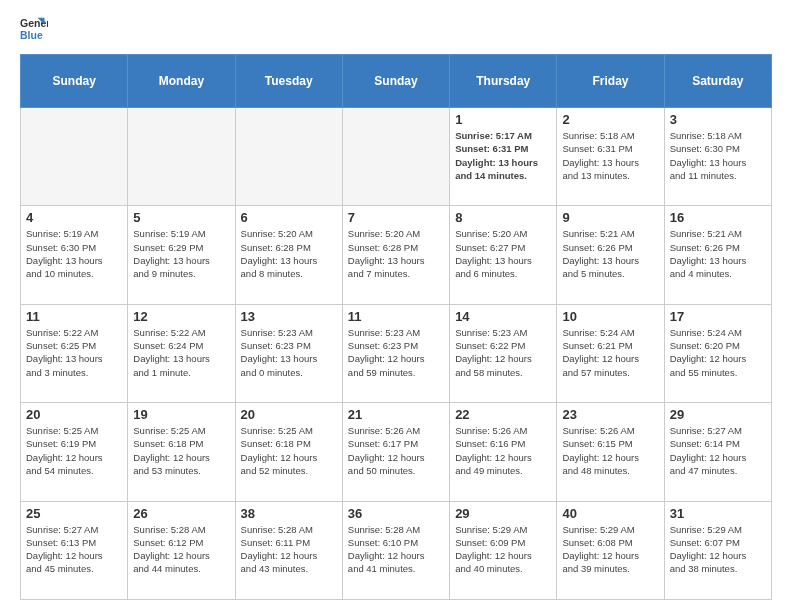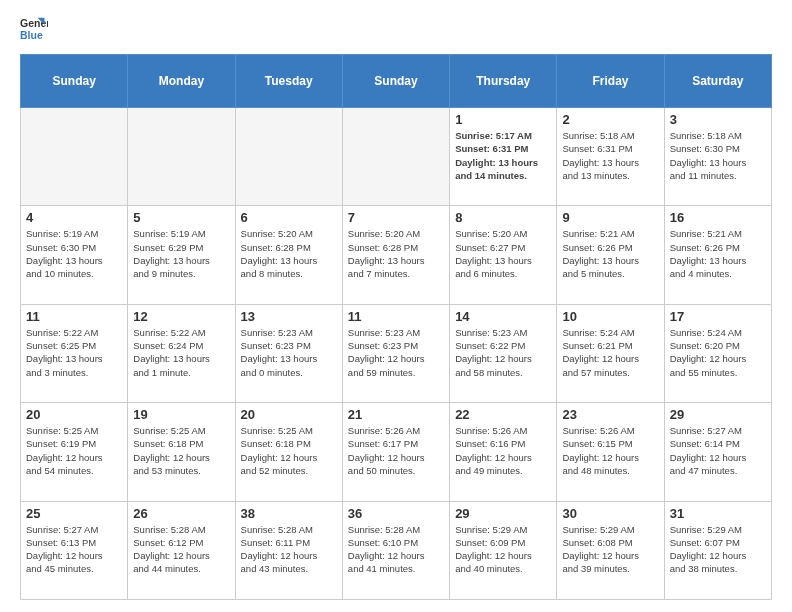--- a/index.html
+++ b/index.html
@@ -331,21 +331,21 @@
 and 41 minutes.</div>
           </td>
           <td>
             <span class="day-number">29</span>
             <div class="day-detail" style="white-space: pre-line;">Sunrise: 5:29 AM
 Sunset: 6:09 PM
 Daylight: 12 hours
 and 40 minutes.</div>
           </td>
           <td>
-            <span class="day-number">30</span>
+            <span class="day-number">40</span>
             <div class="day-detail" style="white-space: pre-line;">Sunrise: 5:29 AM
 Sunset: 6:08 PM
 Daylight: 12 hours
 and 39 minutes.</div>
           </td>
           <td>
             <span class="day-number">31</span>
             <div class="day-detail" style="white-space: pre-line;">Sunrise: 5:29 AM
 Sunset: 6:07 PM
 Daylight: 12 hours

